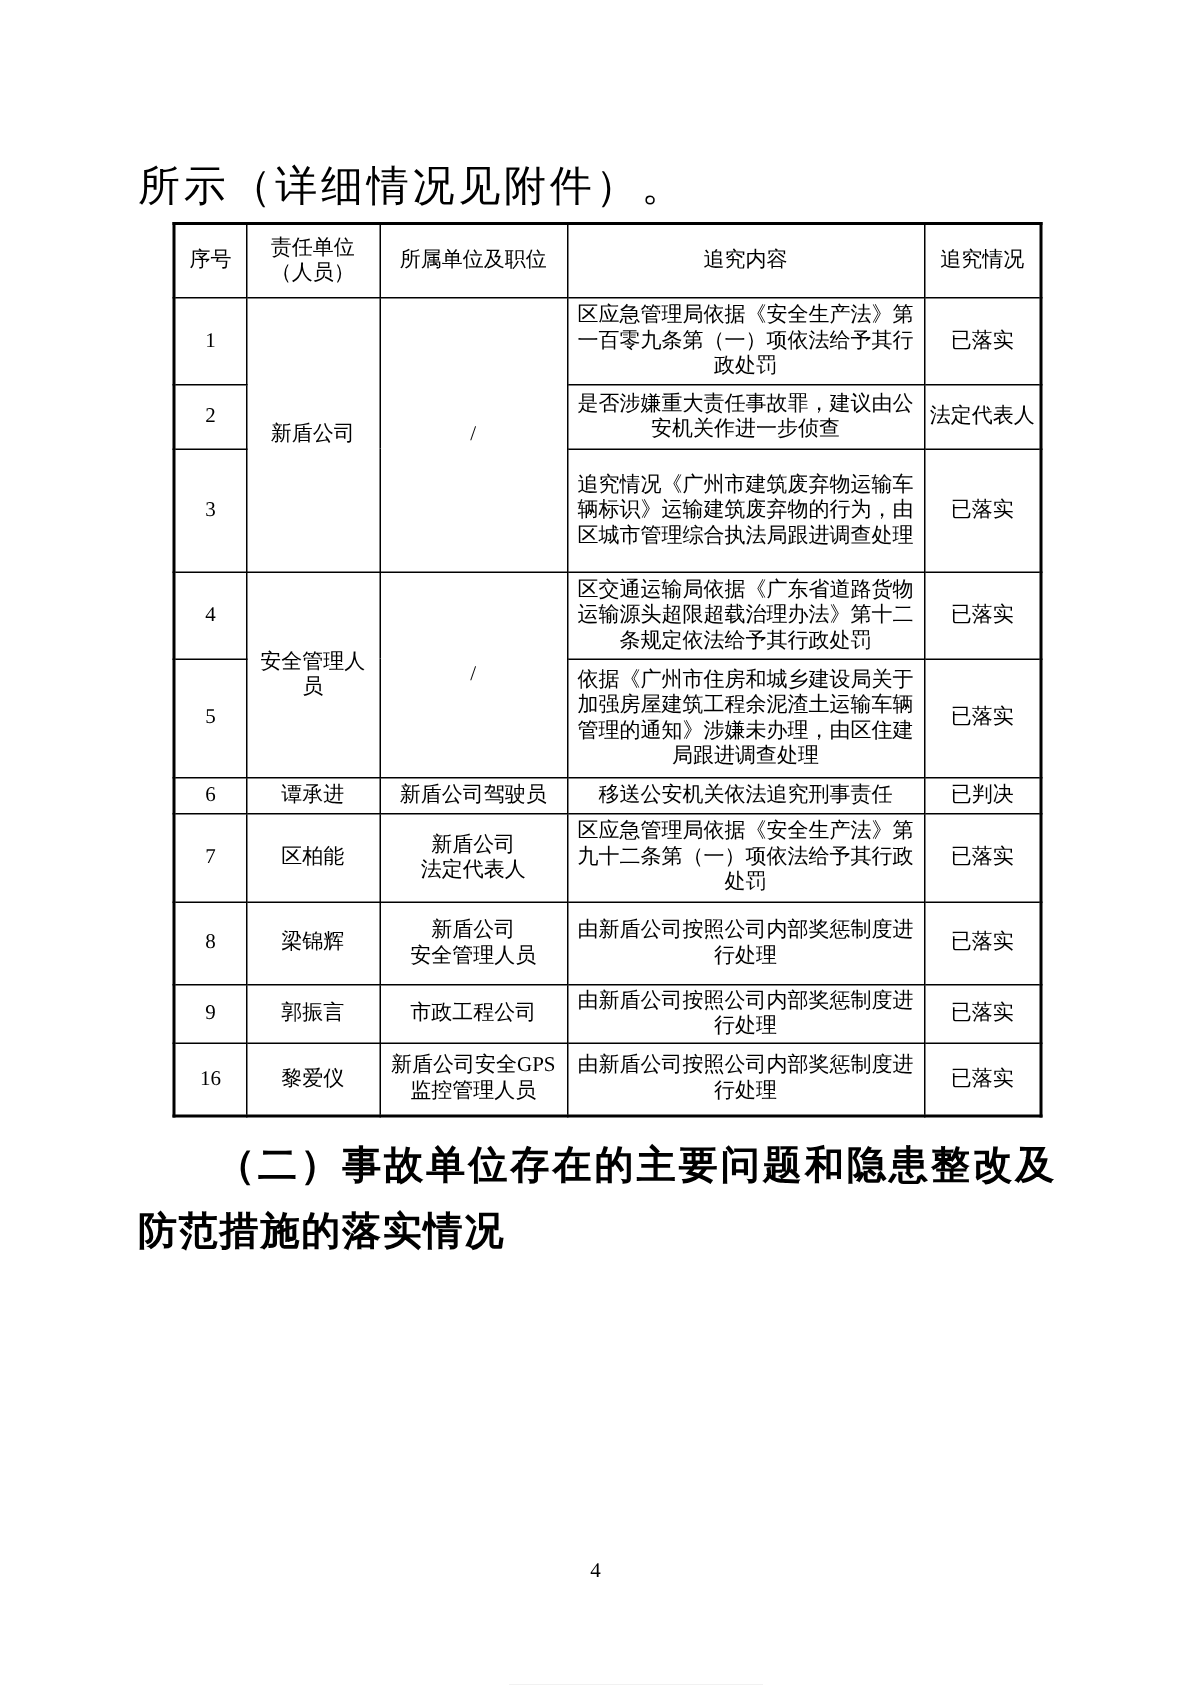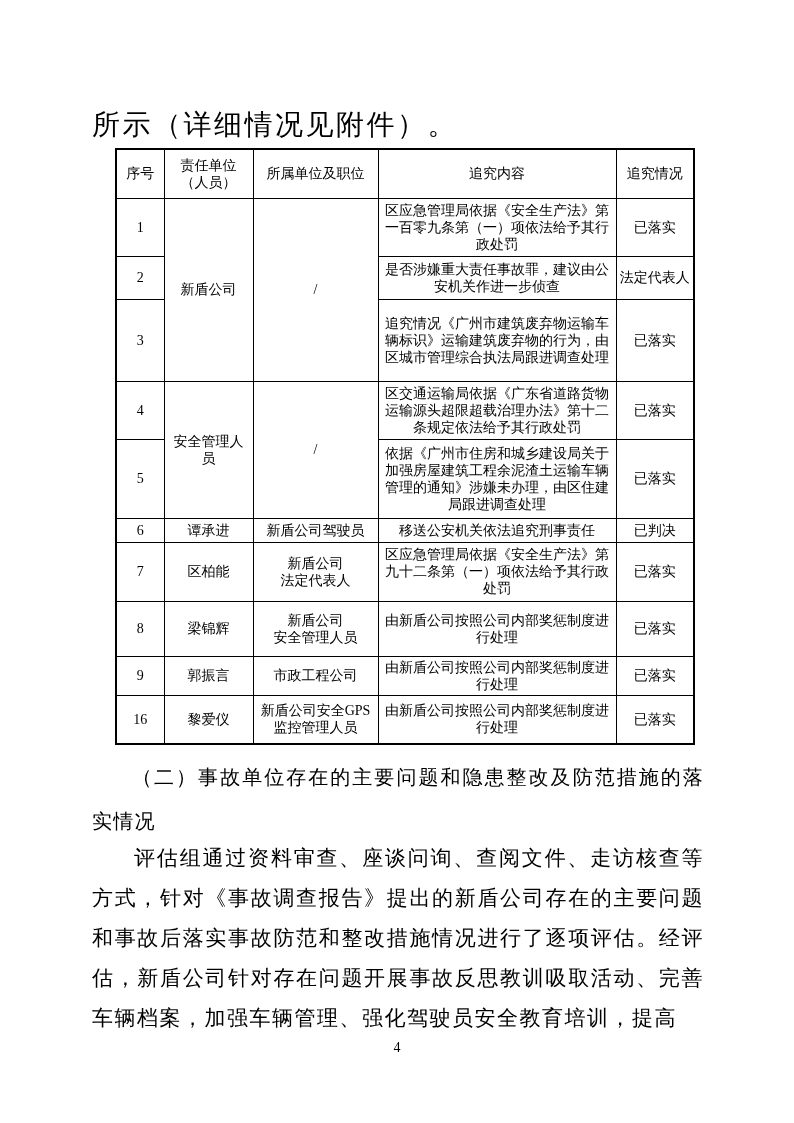--- a/index.html
+++ b/index.html
@@ -55,22 +55,22 @@
   tr.h-r7 { height: 59px; }
   tr.h-r8 { height: 55px; }
   tr.h-r9 { height: 38px; }
   tr.h-r10 { height: 49px; }
   .heading {
     position: absolute;
     left: 92px;
     top: 755px;
     width: 612px;
     margin: 0;
-    font-size: 20px;
-    font-weight: normal;
+    font-size: 26px;
+    font-weight: bold;
     line-height: 44px;
     text-indent: 2em;
     text-align: justify;
     letter-spacing: 1.2px;
   }
   .body-para {
     position: absolute;
     left: 92px;
     top: 838px;
     width: 612px;
@@ -186,17 +186,16 @@
         <td class="pos-cell">新盾公司安全GPS
 监控管理人员</td>
         <td class="content-cell">由新盾公司按照公司内部奖惩制度进行处理</td>
         <td class="status-cell">已落实</td>
       </tr>
     </tbody>
   </table>
 
   <h3 class="heading">（二）事故单位存在的主要问题和隐患整改及防范措施的落实情况</h3>
 
-  <p class="body-para">评估组通过资料审查、座谈问询、查阅文件、走访核查等方式，针对《事故调查报告》提出的新盾公司存在的主要问题和事故后落实事故防范和整改措施情况进行了逐项评估。经评估，新盾公司针对存在问题开展事故反思教训吸取活动、完善车辆档案，加强车辆管理、强化驾驶员安全教育培训，提高</p>
 
   <div class="page-number">4</div>
 
 </div>
 
 </body></html>

